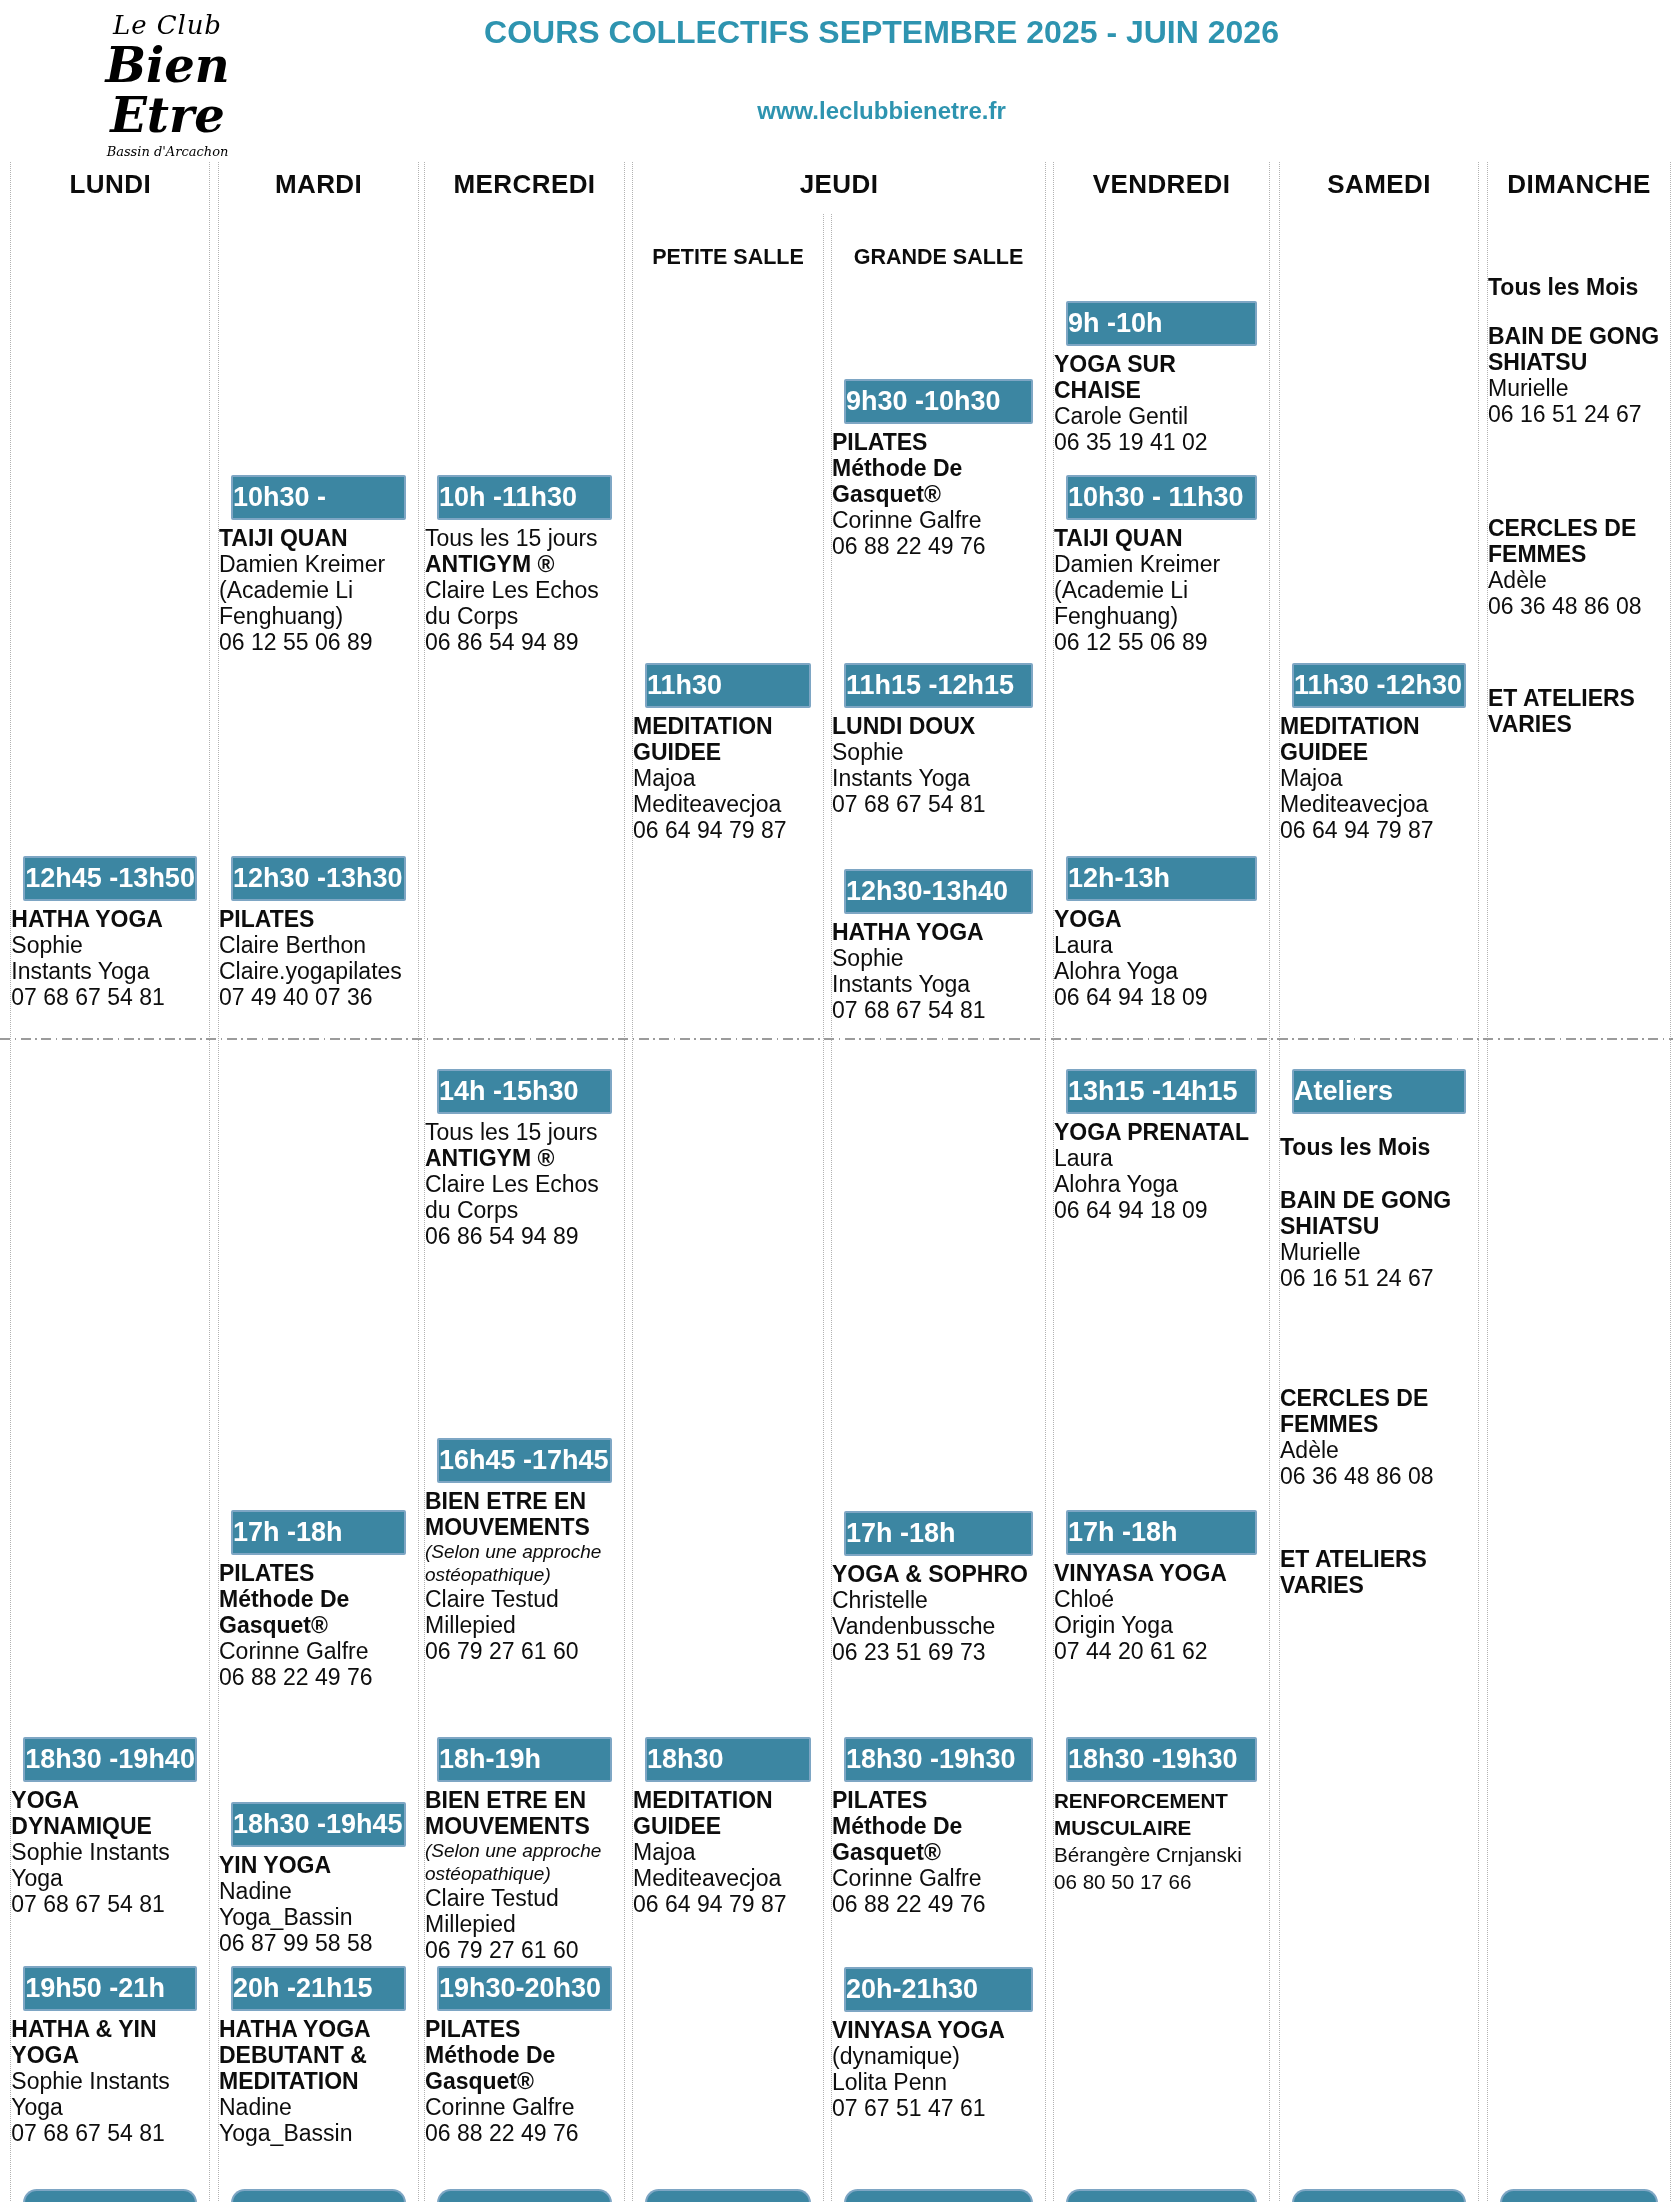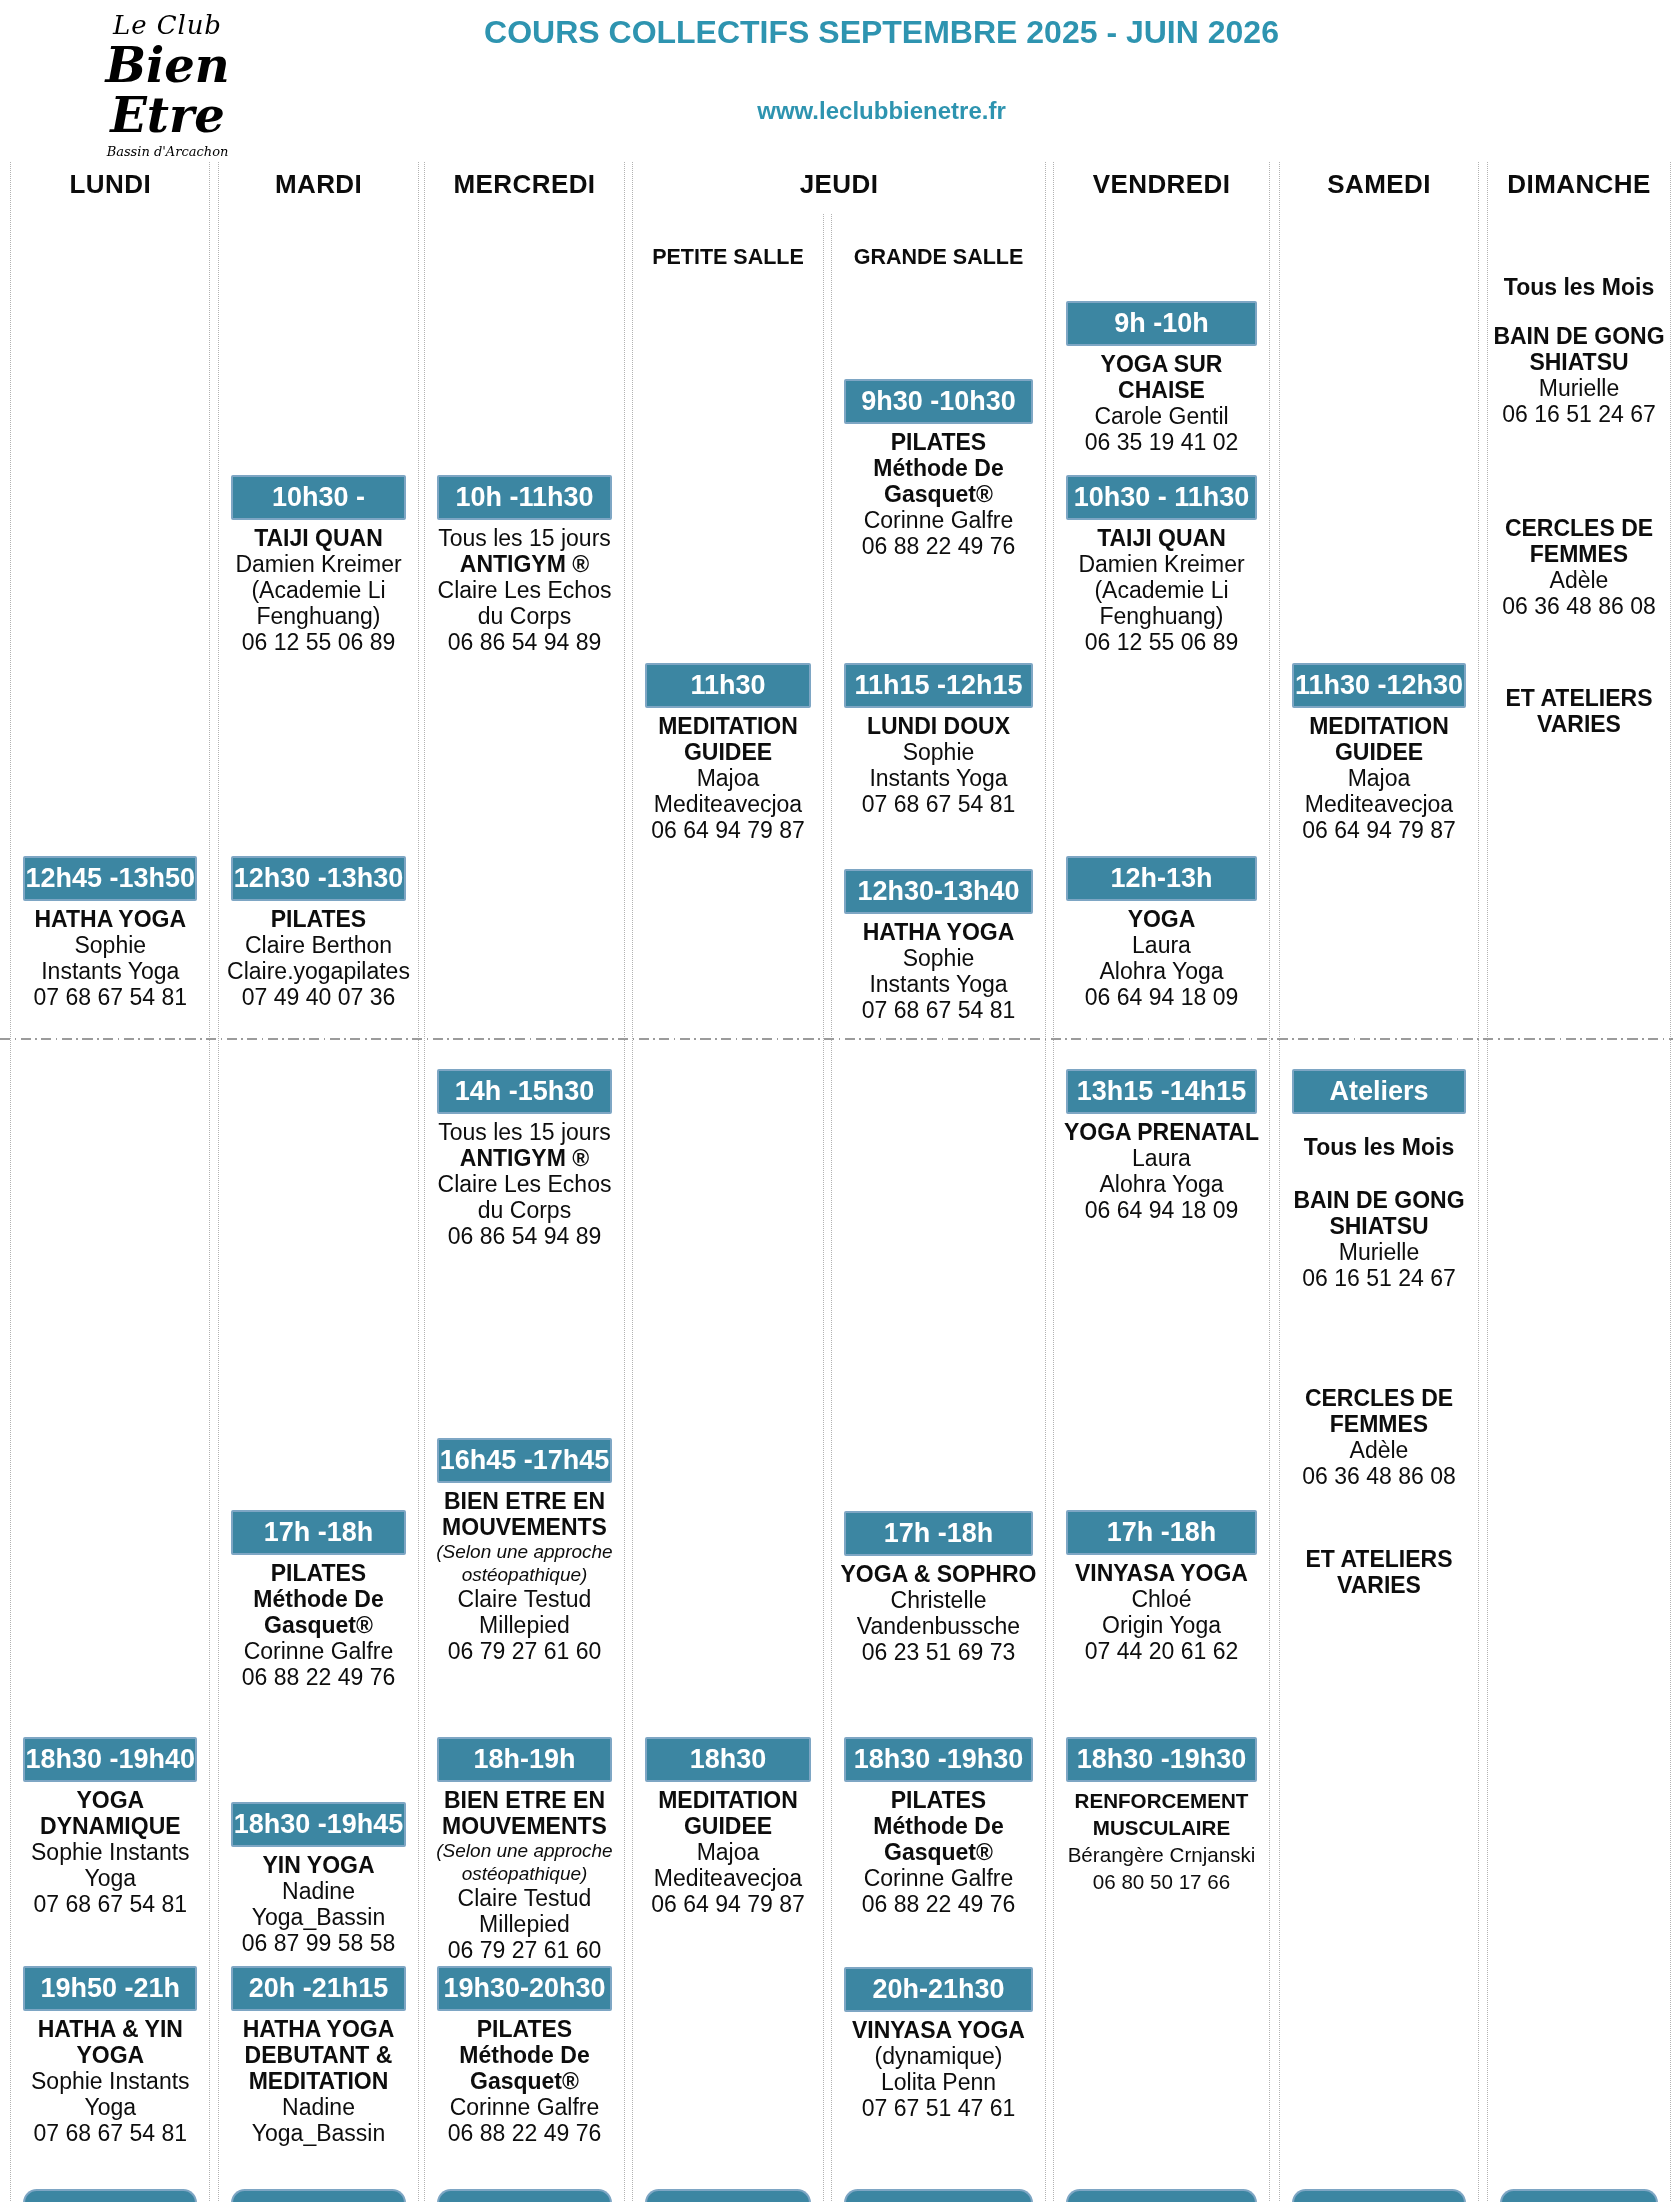--- a/index.html
+++ b/index.html
@@ -18,21 +18,21 @@
 
   
   .col{position:absolute;top:162px;height:2041px;border-left:0.9px dotted #b2b2b2;border-right:0.9px dotted #b2b2b2;box-sizing:border-box;}
   .dayhead{position:absolute;top:6.9px;left:0;right:0;text-align:center;font-size:26px;font-weight:bold;color:#0c0c0c;letter-spacing:0.4px;}
   .subhead{position:absolute;top:83px;left:0;right:0;text-align:center;font-size:21.5px;font-weight:bold;color:#0c0c0c;}
   .jhalf{position:absolute;top:52px;bottom:0;box-sizing:border-box;}
   .jhalf.petite{left:0;width:191px;border-right:0.9px dotted #b2b2b2;}
   .jhalf.grande{left:198px;right:0;border-left:0.9px dotted #b2b2b2;}
 
   
-  .ev{position:absolute;left:0;right:0;text-align:center;color:#0d0d0d;}
+  .ev{position:absolute;left:0;right:0;color:#0d0d0d;}
   .pill{display:block;box-sizing:border-box;margin:0 auto 5.2px auto;width:calc(100% - 24px);height:45px;line-height:40px;
         background:#3C86A2;border:2.6px solid #7EA6C4;border-radius:2px;color:#ffffff;font-weight:bold;font-size:27px;}
   .ln{font-size:23px;line-height:26px;}
   .b{font-weight:bold;}
   .s{font-size:19px;line-height:23px;font-style:italic;}
   .m{font-size:20.6px;line-height:27px;}
   .gap23{margin-top:20px;} .gap31{margin-top:27px;} .gap109{margin-top:94px;} .gap66{margin-top:57px;}
   .gap27{margin-top:23px;} .gap102{margin-top:88px;} .gap77{margin-top:66px;}
 
   

